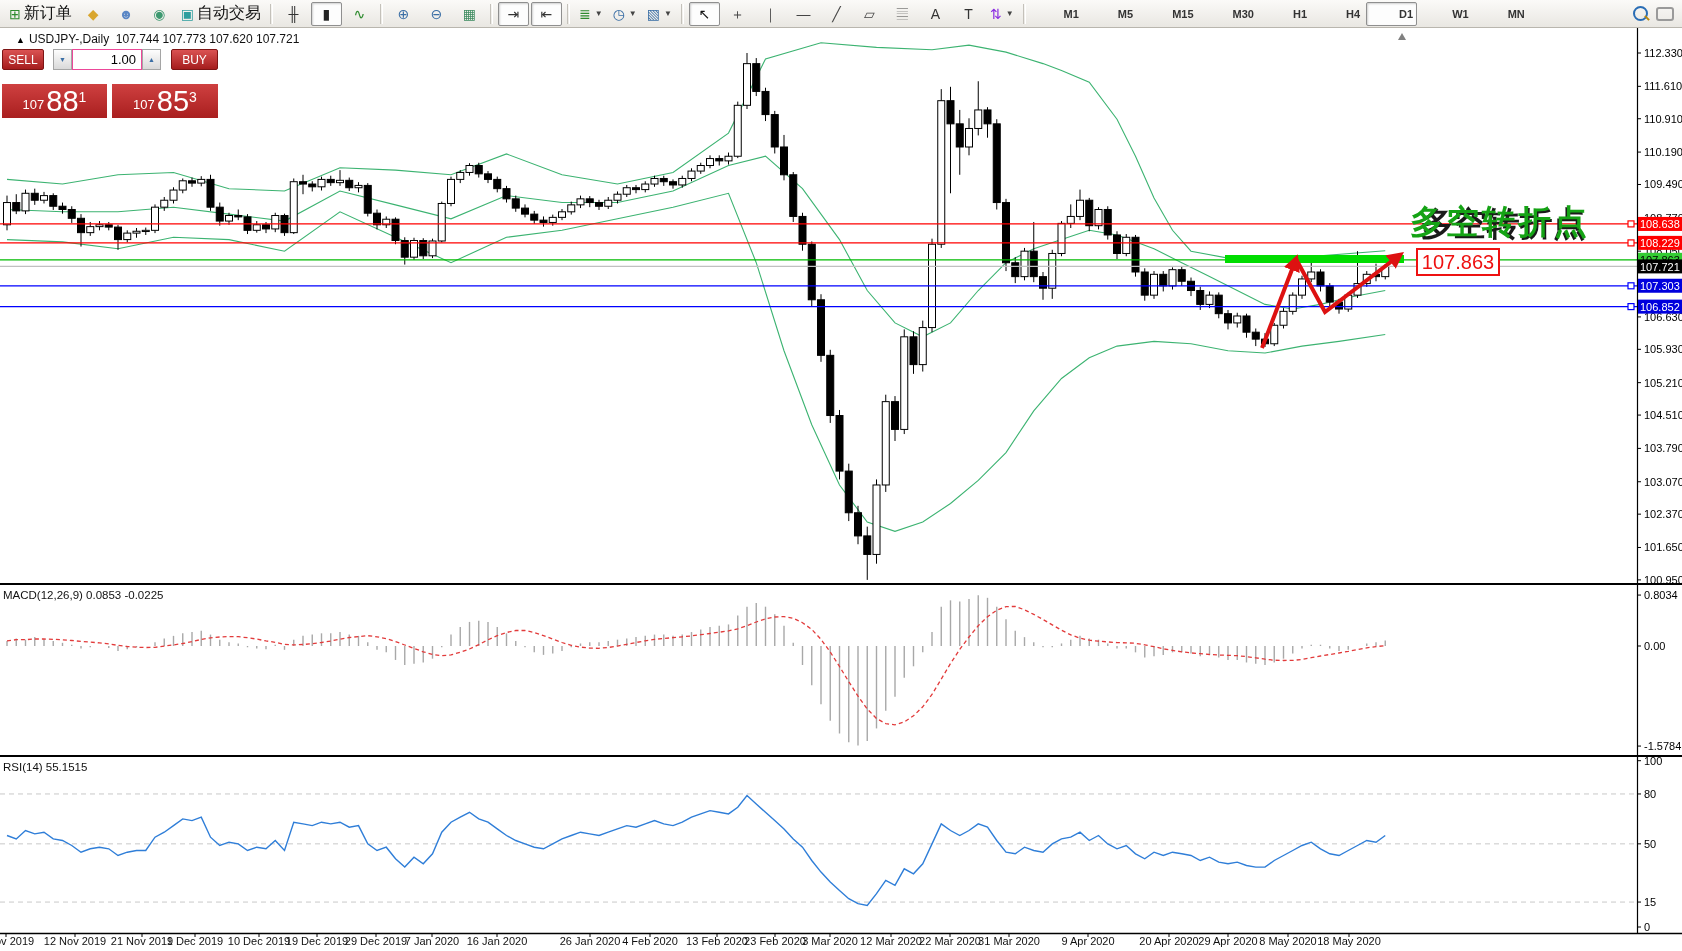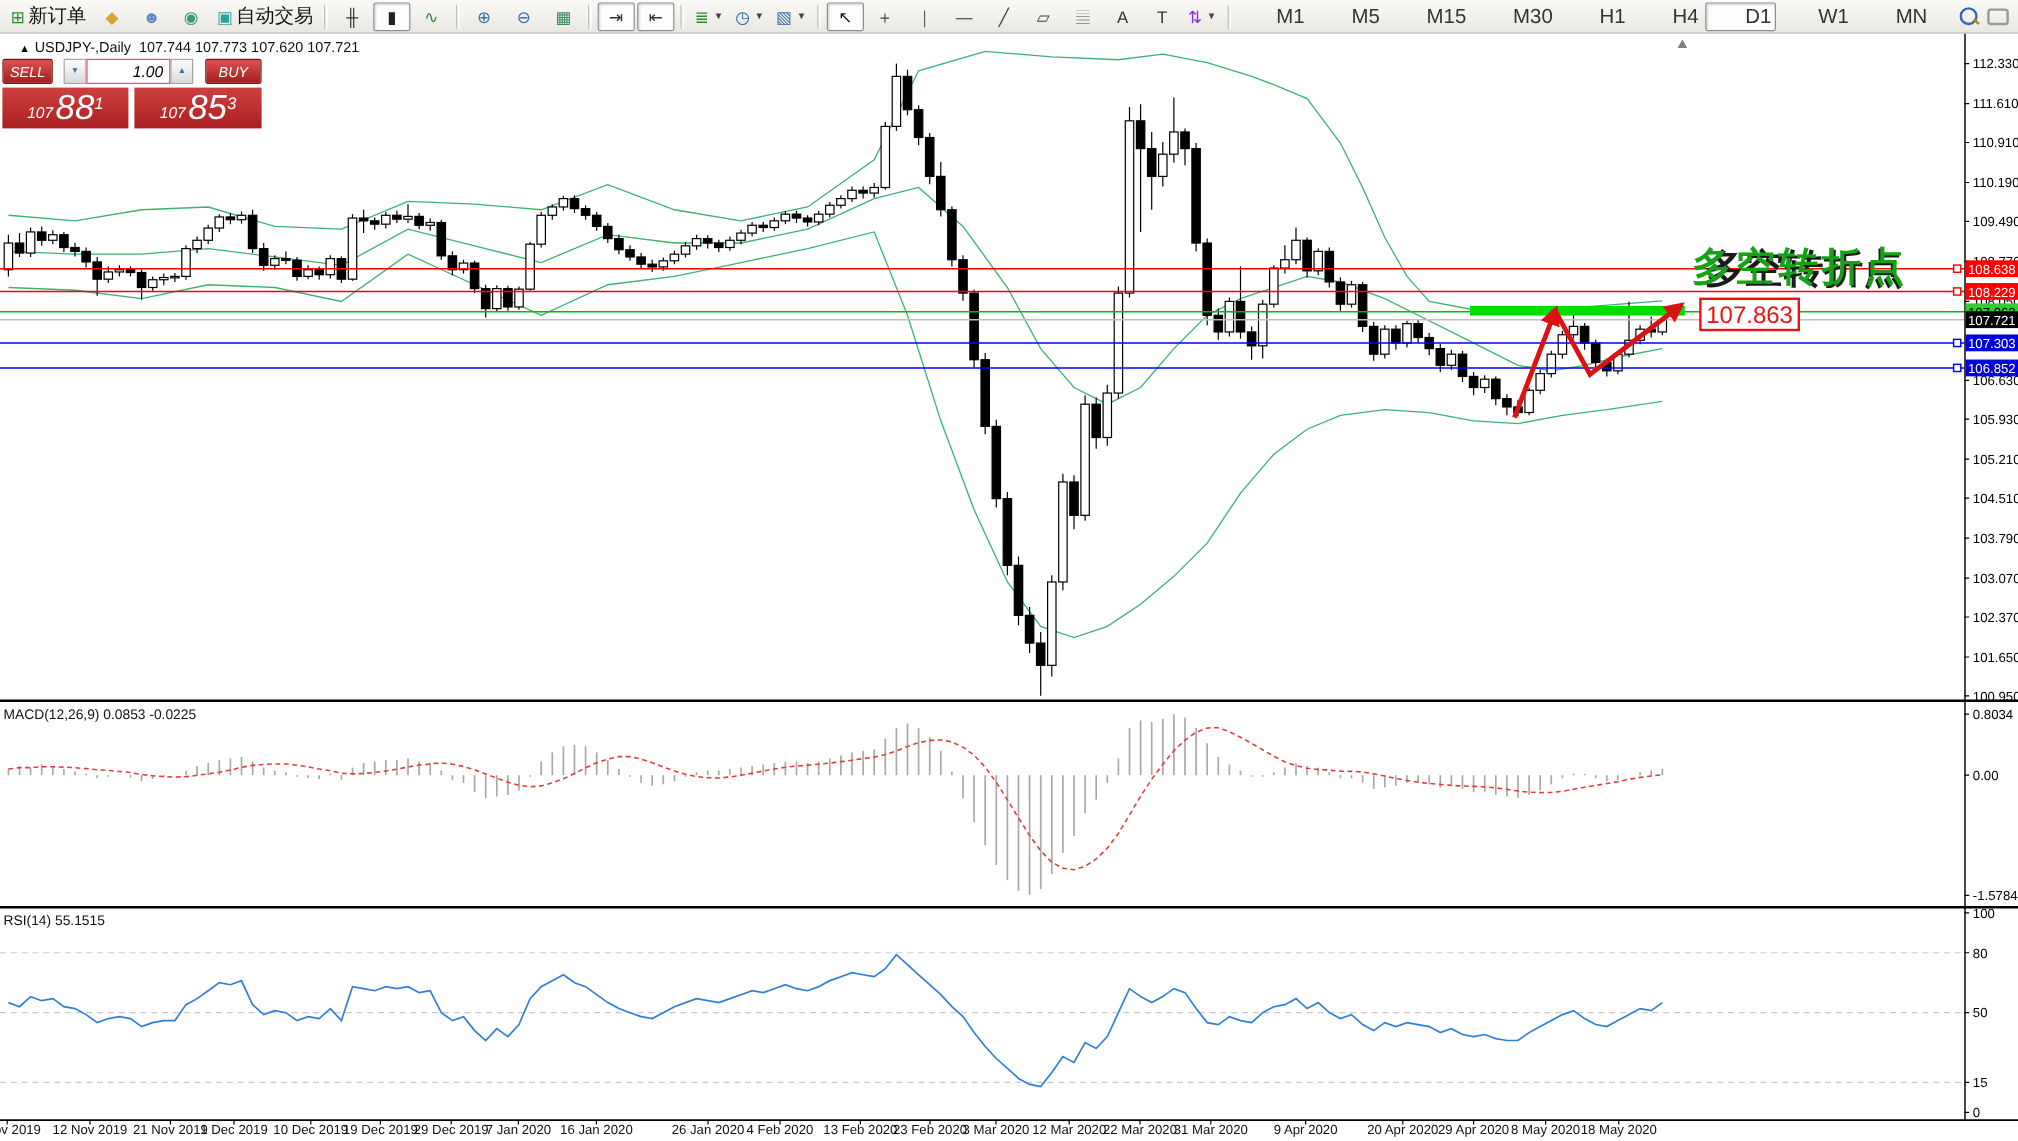--- a/index.html
+++ b/index.html
@@ -8,37 +8,37 @@
   .toolbar{position:absolute;left:0;top:0;width:1682px;height:28px;box-sizing:border-box;
     background:linear-gradient(#fbfaf8,#e9e7e2);border-bottom:1px solid #b9b6ae;
     display:flex;align-items:center;padding-left:4px;z-index:50;}
   .tbtn{height:22px;min-width:23px;margin:0 1px;padding:0 3px;display:flex;align-items:center;justify-content:center;
     border:1px solid transparent;border-radius:2px;font-size:12px;color:#222;cursor:default;gap:3px;white-space:nowrap;}
   .tbtn.active{background:#fdfdfd;border:1px solid #8f8f8f;box-shadow:inset 1px 1px 2px rgba(0,0,0,.18);}
   .tbtn .gly{font-size:14px;line-height:1;}
   .tbtn .lbl{font-size:16px;color:#111;}
   .tbtn .caret{font-size:8px;color:#444;margin-left:1px;}
   .sep{width:1px;height:20px;margin:0 4px;border-left:1px solid #c4c1ba;border-right:1px solid #fff;}
-  .tf .lbl{font-size:17px;font-weight:normal;color:#333;margin-left:29px;}
+  .tf .lbl{font-size:11px;font-weight:bold;color:#333;margin-left:29px;}
   .tb-right{margin-left:auto;display:flex;align-items:center;padding-right:8px;gap:8px;}
   .lens{position:relative;width:11px;height:11px;border:2px solid #2a6db5;border-radius:50%;display:inline-block;}
   .lens::after{content:"";position:absolute;left:9px;top:9px;width:6px;height:2px;background:#b8860b;transform:rotate(45deg);}
   .bubble{position:relative;width:14px;height:10px;border:2px solid #9a9a9a;border-radius:3px;display:inline-block;}
   
   .chart-title{position:absolute;left:16px;top:32px;font-size:12px;color:#111;z-index:20;}
   .chart-title .tri{font-size:9px;margin-right:4px;color:#000;}
-  .trade-panel{position:absolute;left:2px;top:49px;z-index:20;width:218px;font-style:italic;}
+  .trade-panel{position:absolute;left:2px;top:49px;z-index:20;width:218px;}
   .tp-row1{display:grid;grid-template-columns:42px 9px 19px 70px 19px 10px 47px;height:21px;}
   .tp-btn{background:linear-gradient(#da5252,#a51d1d);border:1px solid #7d1414;color:#fff;
     font-size:12px;display:flex;align-items:center;justify-content:center;border-radius:2px;}
   .tp-spin{background:linear-gradient(#fefefe,#d9d9d9);border:1px solid #a5a5a5;color:#3a6ea5;
     font-size:7px;display:flex;align-items:center;justify-content:center;}
   .tp-val{background:#fff;border:1px solid #ec4899;font-size:13px;color:#000;
     display:flex;align-items:center;justify-content:flex-end;padding-right:5px;}
-  .tp-row2{display:grid;grid-template-columns:105px 5px 106px;height:34px;margin-top:3px;}
+  .tp-row2{display:grid;grid-template-columns:105px 5px 106px;height:34px;margin-top:14px;}
   .tp-price{background:linear-gradient(#cf4040,#a91f1f);color:#fff;display:flex;align-items:flex-end;justify-content:center;padding-bottom:2px;}
   .tp-price .sm{font-size:13px;margin-right:2px;line-height:1.6;}
   .tp-price .bg{font-size:29px;line-height:.95;}
   .tp-price .sup{font-size:14px;position:relative;top:-11px;}
   svg text{font-family:"Liberation Sans",sans-serif;}
 </style>
 </head>
 <body>
 
 <div class="app">

